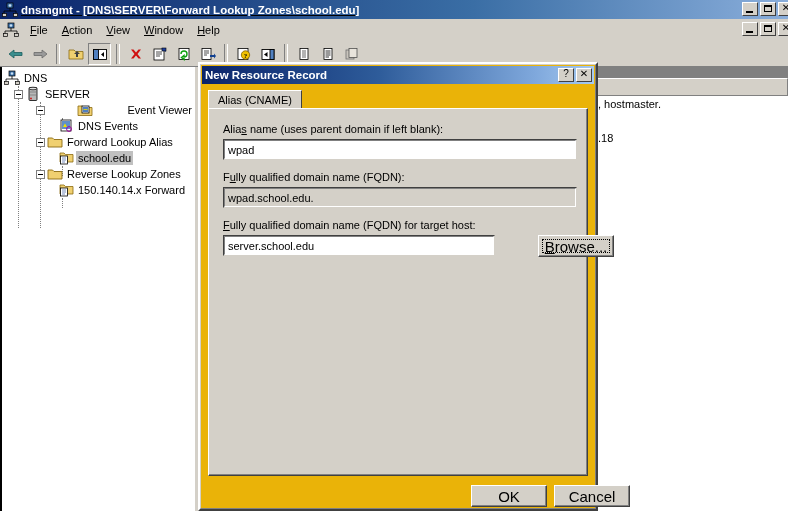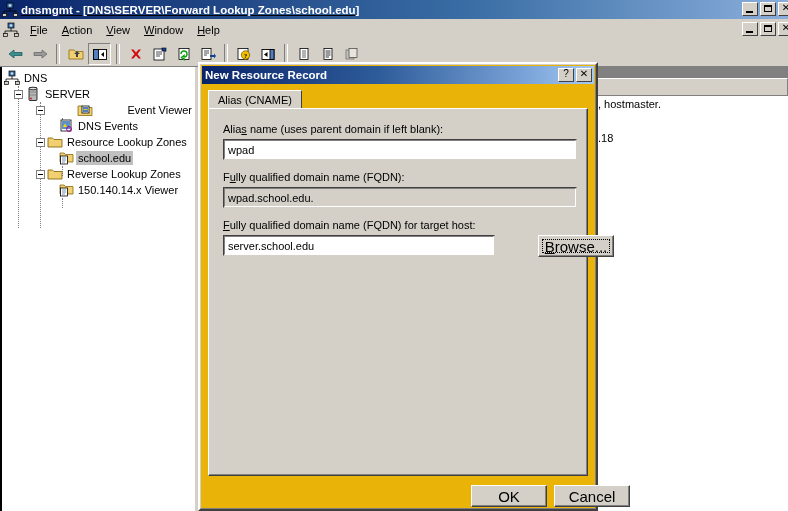--- a/index.html
+++ b/index.html
@@ -566,21 +566,21 @@
           <span class="tlabel">DNS Events</span>
         </div>
 
         <div class="tnode" style="padding-left:34px;">
           <div class="expander"></div>
           <div class="ticon">
             <svg width="16" height="16" viewBox="0 0 16 16">
               <path d="M1 4 L5.5 4 L7 5.5 L15 5.5 L15 13 L1 13 Z" fill="#F0D070" stroke="#8A6A10" stroke-width="0.9"></path>
             </svg>
           </div>
-          <span class="tlabel">Resource Lookup Zones</span>
+          <span class="tlabel">Forward Lookup Alias</span>
         </div>
 
         <div class="tnode" style="padding-left:56px;">
           <div class="ticon">
             <svg width="16" height="16" viewBox="0 0 16 16">
               <path d="M2 3 L6 3 L7.5 4.5 L15 4.5 L15 12 L2 12 Z" fill="#F0D070" stroke="#8A6A10" stroke-width="0.8"></path>
               <rect x="2.5" y="6" width="7" height="8" fill="#FFFFFF" stroke="#000" stroke-width="0.8"></rect>
               <line x1="4" y1="8" x2="8" y2="8" stroke="#4060A0" stroke-width="0.7"></line>
               <line x1="4" y1="10" x2="8" y2="10" stroke="#4060A0" stroke-width="0.7"></line>
               <line x1="4" y1="12" x2="7" y2="12" stroke="#4060A0" stroke-width="0.7"></line>
@@ -602,21 +602,21 @@
         <div class="tnode" style="padding-left:56px;">
           <div class="ticon">
             <svg width="16" height="16" viewBox="0 0 16 16">
               <path d="M2 3 L6 3 L7.5 4.5 L15 4.5 L15 12 L2 12 Z" fill="#F0D070" stroke="#8A6A10" stroke-width="0.8"></path>
               <rect x="2.5" y="6" width="7" height="8" fill="#FFFFFF" stroke="#000" stroke-width="0.8"></rect>
               <line x1="4" y1="8" x2="8" y2="8" stroke="#4060A0" stroke-width="0.7"></line>
               <line x1="4" y1="10" x2="8" y2="10" stroke="#4060A0" stroke-width="0.7"></line>
               <line x1="4" y1="12" x2="7" y2="12" stroke="#4060A0" stroke-width="0.7"></line>
             </svg>
           </div>
-          <span class="tlabel">150.140.14.x Viewer</span>
+          <span class="tlabel">150.140.14.x Forward</span>
         </div>
       </div>
     </div>
 
     <div class="split-bar"></div>
 
     <div class="list-pane">
       <div class="list-topstrip"></div>
       <div class="list-header">
         <div class="hdr-cell" style="width:394px;"></div>

